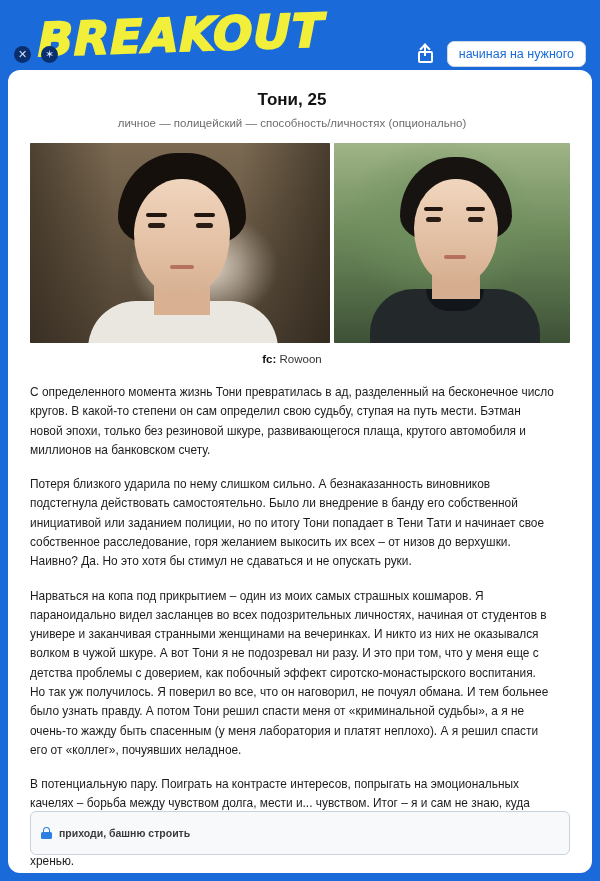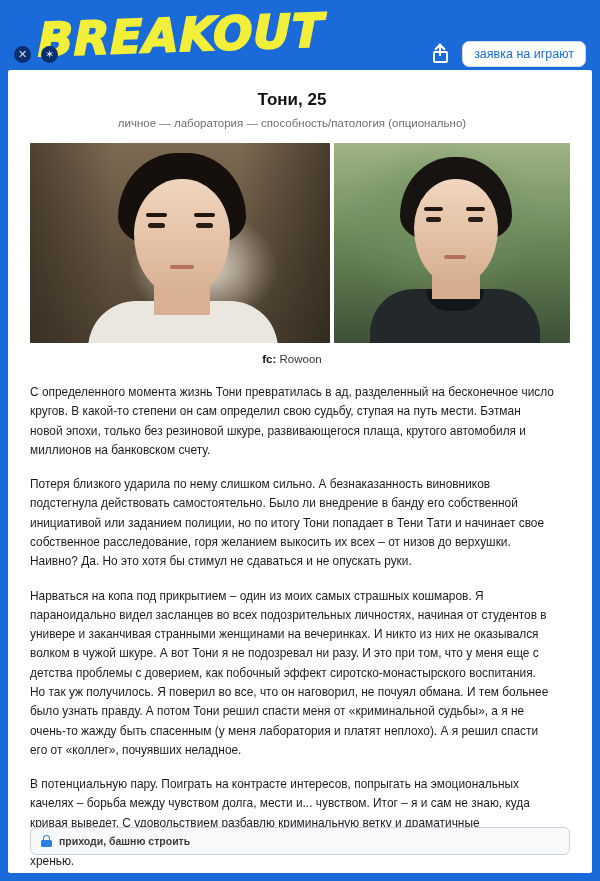--- a/index.html
+++ b/index.html
@@ -127,21 +127,21 @@
   }
 
   
   .card {
     position: absolute;
     top: 70px;
     left: 8px;
     width: 584px;
     height: 803px;
     background: #ffffff;
-    border-radius: 2px;
+    border-radius: 12px;
     box-sizing: border-box;
     padding: 16px 38px 0 22px;
     overflow: hidden;
   }
   .post-title {
     text-align: center;
     font-size: 17px;
     font-weight: bold;
     color: #111111;
     margin: 4px 0 7px 0;
@@ -322,21 +322,21 @@
   .body-text {
     margin-top: 18px;
   }
 
   
   .comment-box {
     position: absolute;
     left: 22px;
     bottom: 18px;
     width: 540px;
-    height: 28px;
+    height: 44px;
     border: 1px solid #c9d2dd;
     border-radius: 6px;
     background: #f7f9fb;
     display: flex;
     align-items: center;
     gap: 7px;
     padding: 0 10px;
     box-sizing: border-box;
   }
   .lock-icon {
@@ -380,28 +380,28 @@
   <div class="topbar">
     <div class="topbar-left">
       <div class="circle-icon">✕</div>
       <div class="circle-icon">✶</div>
     </div>
     <div class="topbar-right">
       <div class="share-icon">
         <div class="box"></div>
         <div class="arrow"></div>
       </div>
-      <div class="pill-button">заявка на играют</div>
+      <div class="pill-button">начиная на нужного</div>
     </div>
   </div>
 
   <div class="card">
 
     <div class="post-title">Тони, 25</div>
-    <div class="post-subtitle">личное — лаборатория — способность/патология (опционально)</div>
+    <div class="post-subtitle">личное — полицейский — способность/личностях (опционально)</div>
 
     <div class="photos">
       <div class="photo photo-left">
         <div class="pl-wall"></div>
         <div class="pl-shirt"></div>
         <div class="pl-neck"></div>
         <div class="pl-hair"></div>
         <div class="pl-face"></div>
         <div class="pl-brow l"></div>
         <div class="pl-brow r"></div>

